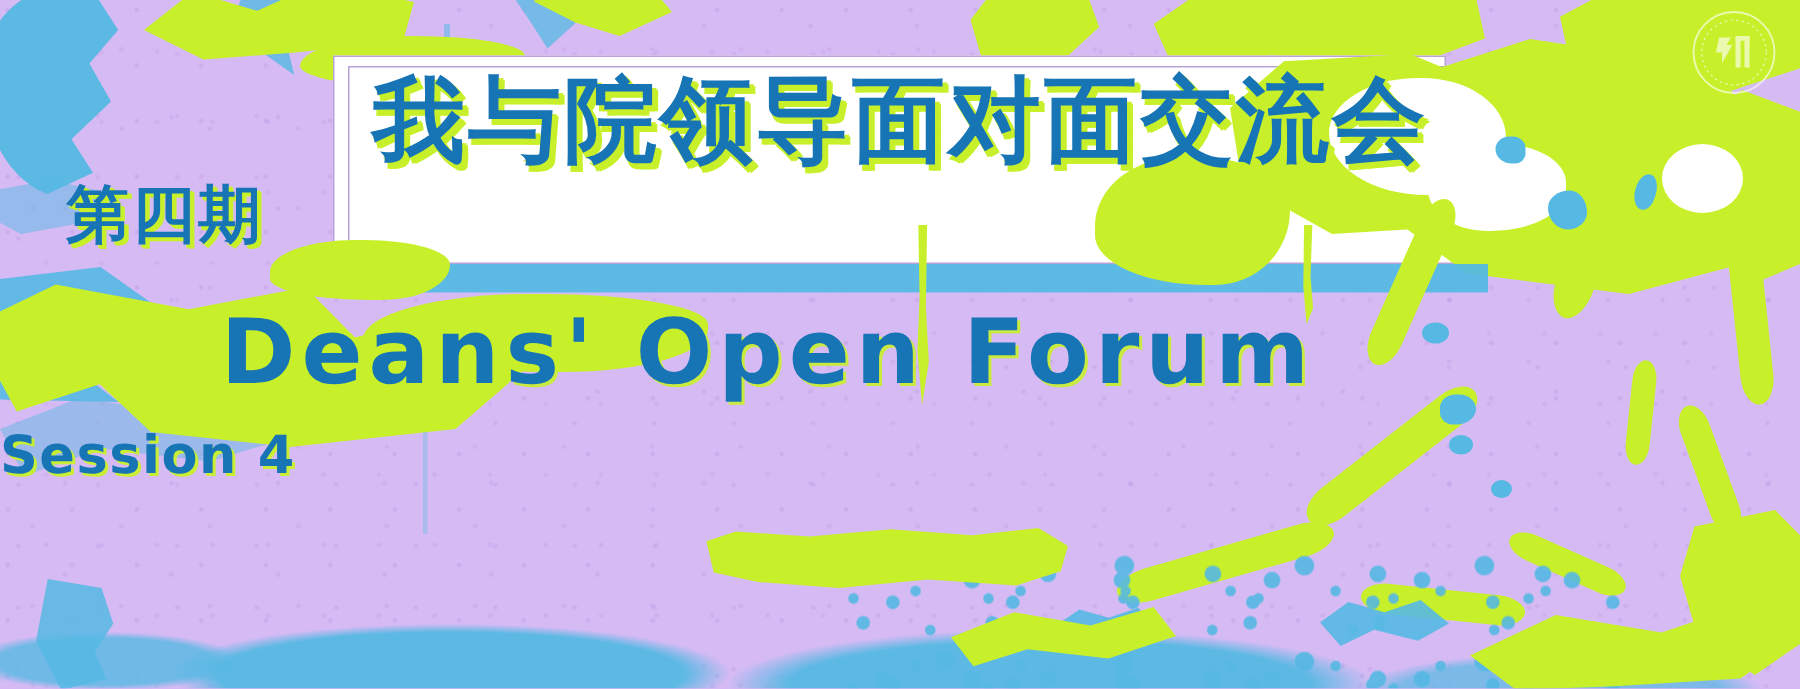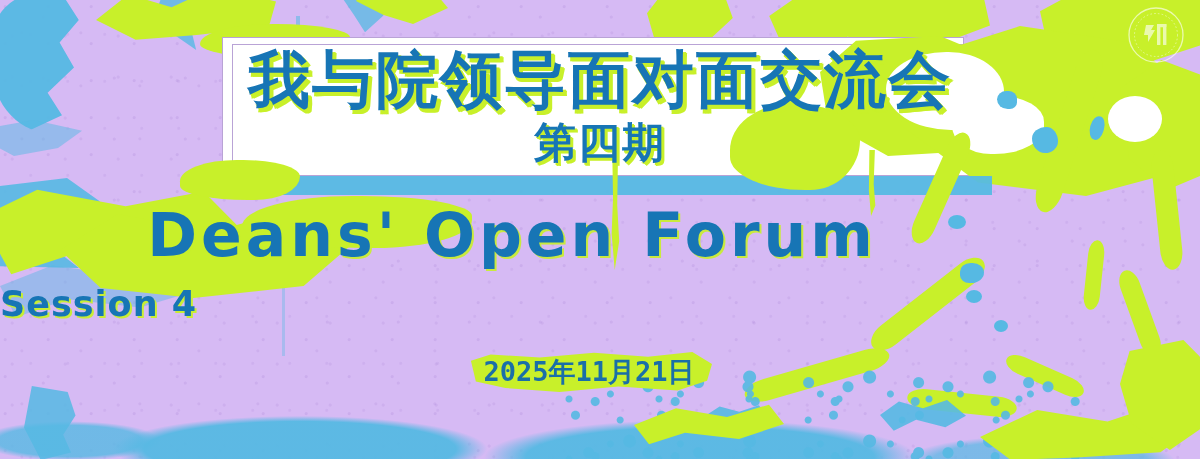--- a/index.html
+++ b/index.html
@@ -174,25 +174,26 @@
   
   .cn-title{
     position:absolute; left:0; top:44px; width:1200px; text-align:center;
     font-family:"DejaVu Sans","Liberation Sans", sans-serif;
     font-weight:bold; font-size:62px; line-height:72px; letter-spacing:2px;
     color:#1775b5;
     text-shadow: 3px 3px 0 #c8f02a, 4px 4px 0 #c8f02a, 2px 4px 0 #c8f02a;
     white-space:nowrap;
   }
   .cn-sub{
-    position:absolute; left:0; top:118px; width:1200px; text-align:center;
+    position:absolute; left:0; top:118px; width:1200px; text-align:left;
     font-family:"DejaVu Sans","Liberation Sans", sans-serif;
     font-weight:bold; font-size:42px; line-height:50px; letter-spacing:2px;
     color:#1775b5;
     text-shadow: 2px 2px 0 #c8f02a, 3px 3px 0 #c8f02a;
+    padding-left: 44px;
   }
   .en-title{
     position:absolute; left:0; top:200px; width:1024px; text-align:center;
     font-family:"DejaVu Sans","Liberation Sans", sans-serif;
     font-weight:bold; font-size:60px; line-height:70px; letter-spacing:4px;
     color:#1775b5;
     text-shadow: 2px 2px 0 rgba(200,240,42,.9);
     white-space:nowrap;
   }
   .en-sub{
@@ -295,21 +296,20 @@
   <div class="gr gr-b2"></div>
   <div class="gr gr-b3"></div>
 
   <div class="cn-title">我与院领导面对面交流会</div>
   <div class="cn-sub">第四期</div>
   <div class="en-title">Deans' Open Forum</div>
   <div class="en-sub">Session 4</div>
 
   <div class="date-wrap">
     <div class="date-brush"></div>
-    <div class="date-text">2025年11月21日</div>
   </div>
 
   <div class="seal">
     <svg viewBox="0 0 58 58" width="58" height="58" aria-hidden="true">
       <circle cx="29" cy="29" r="27" fill="none" stroke="#ffffff" stroke-width="1.3"></circle>
       <circle cx="29" cy="29" r="21.5" fill="none" stroke="#ffffff" stroke-width="0.8" stroke-dasharray="1.6 2.2"></circle>
       <g fill="#ffffff">
         <path d="M19 19 h8 l-3 5 h4 l-7 12 v-7 h-4 z"></path>
         <rect x="30" y="18" width="3.4" height="21" rx="0.6"></rect>
         <rect x="36" y="18" width="3.4" height="21" rx="0.6"></rect>

